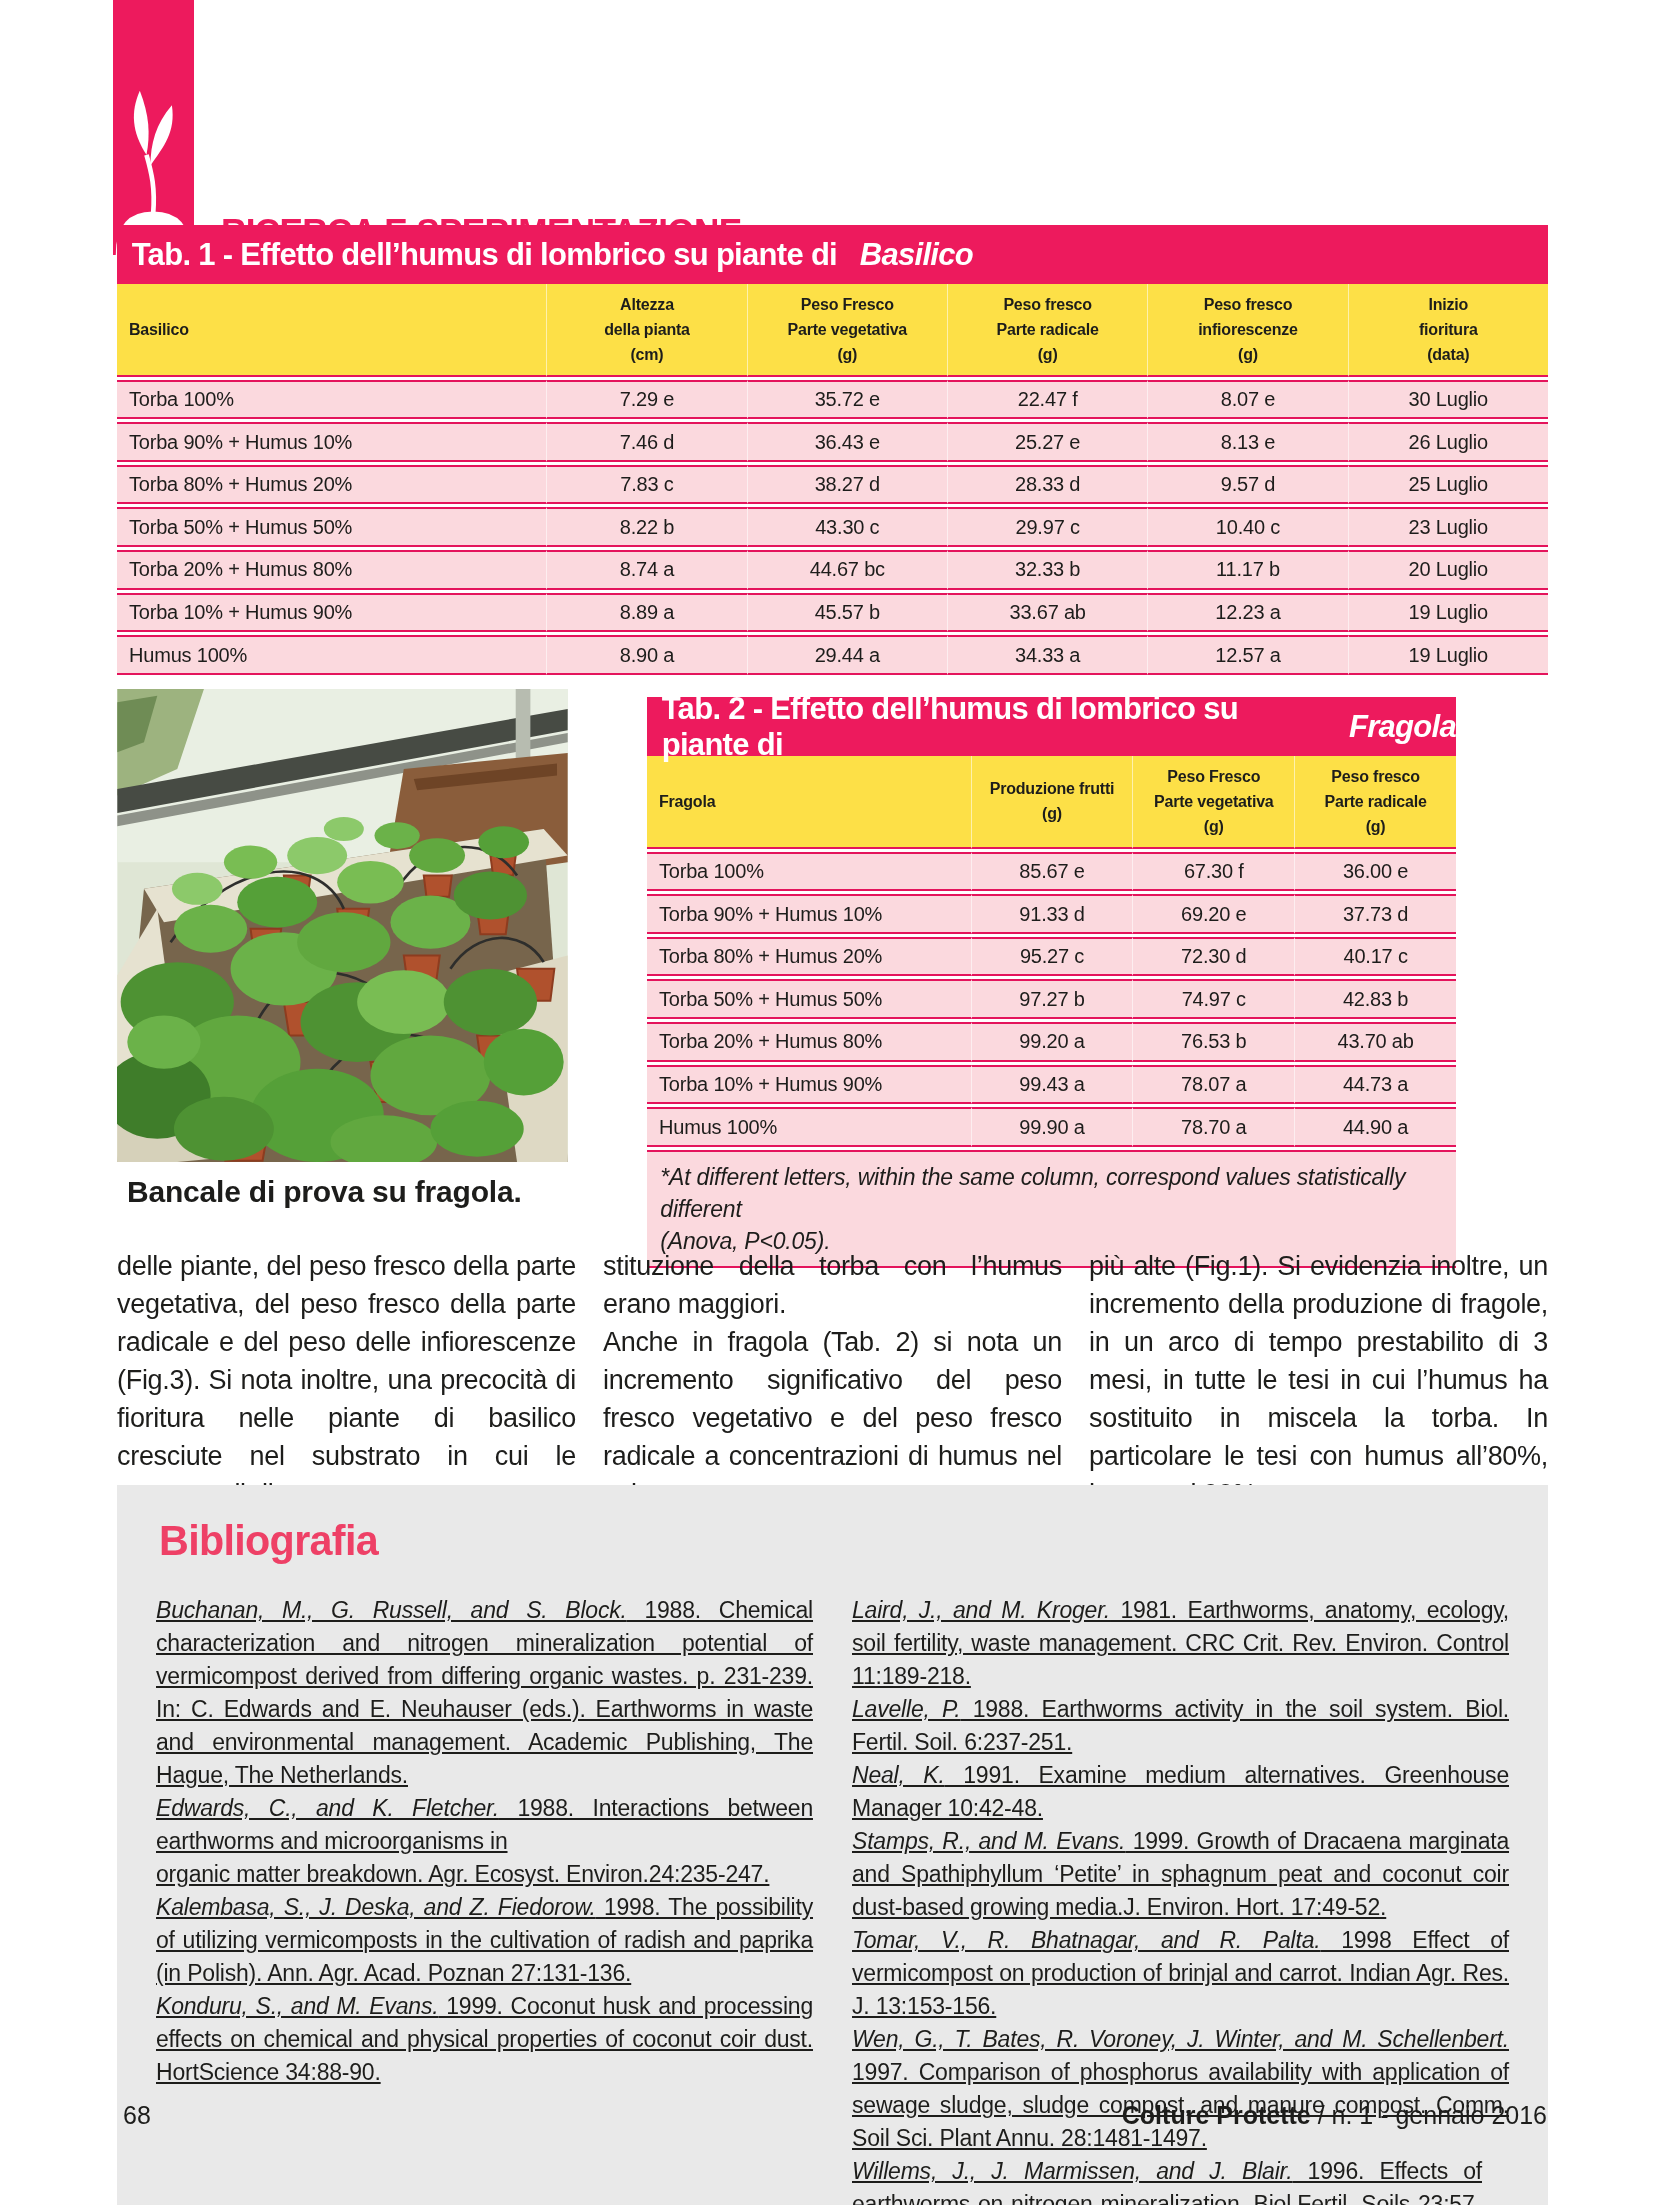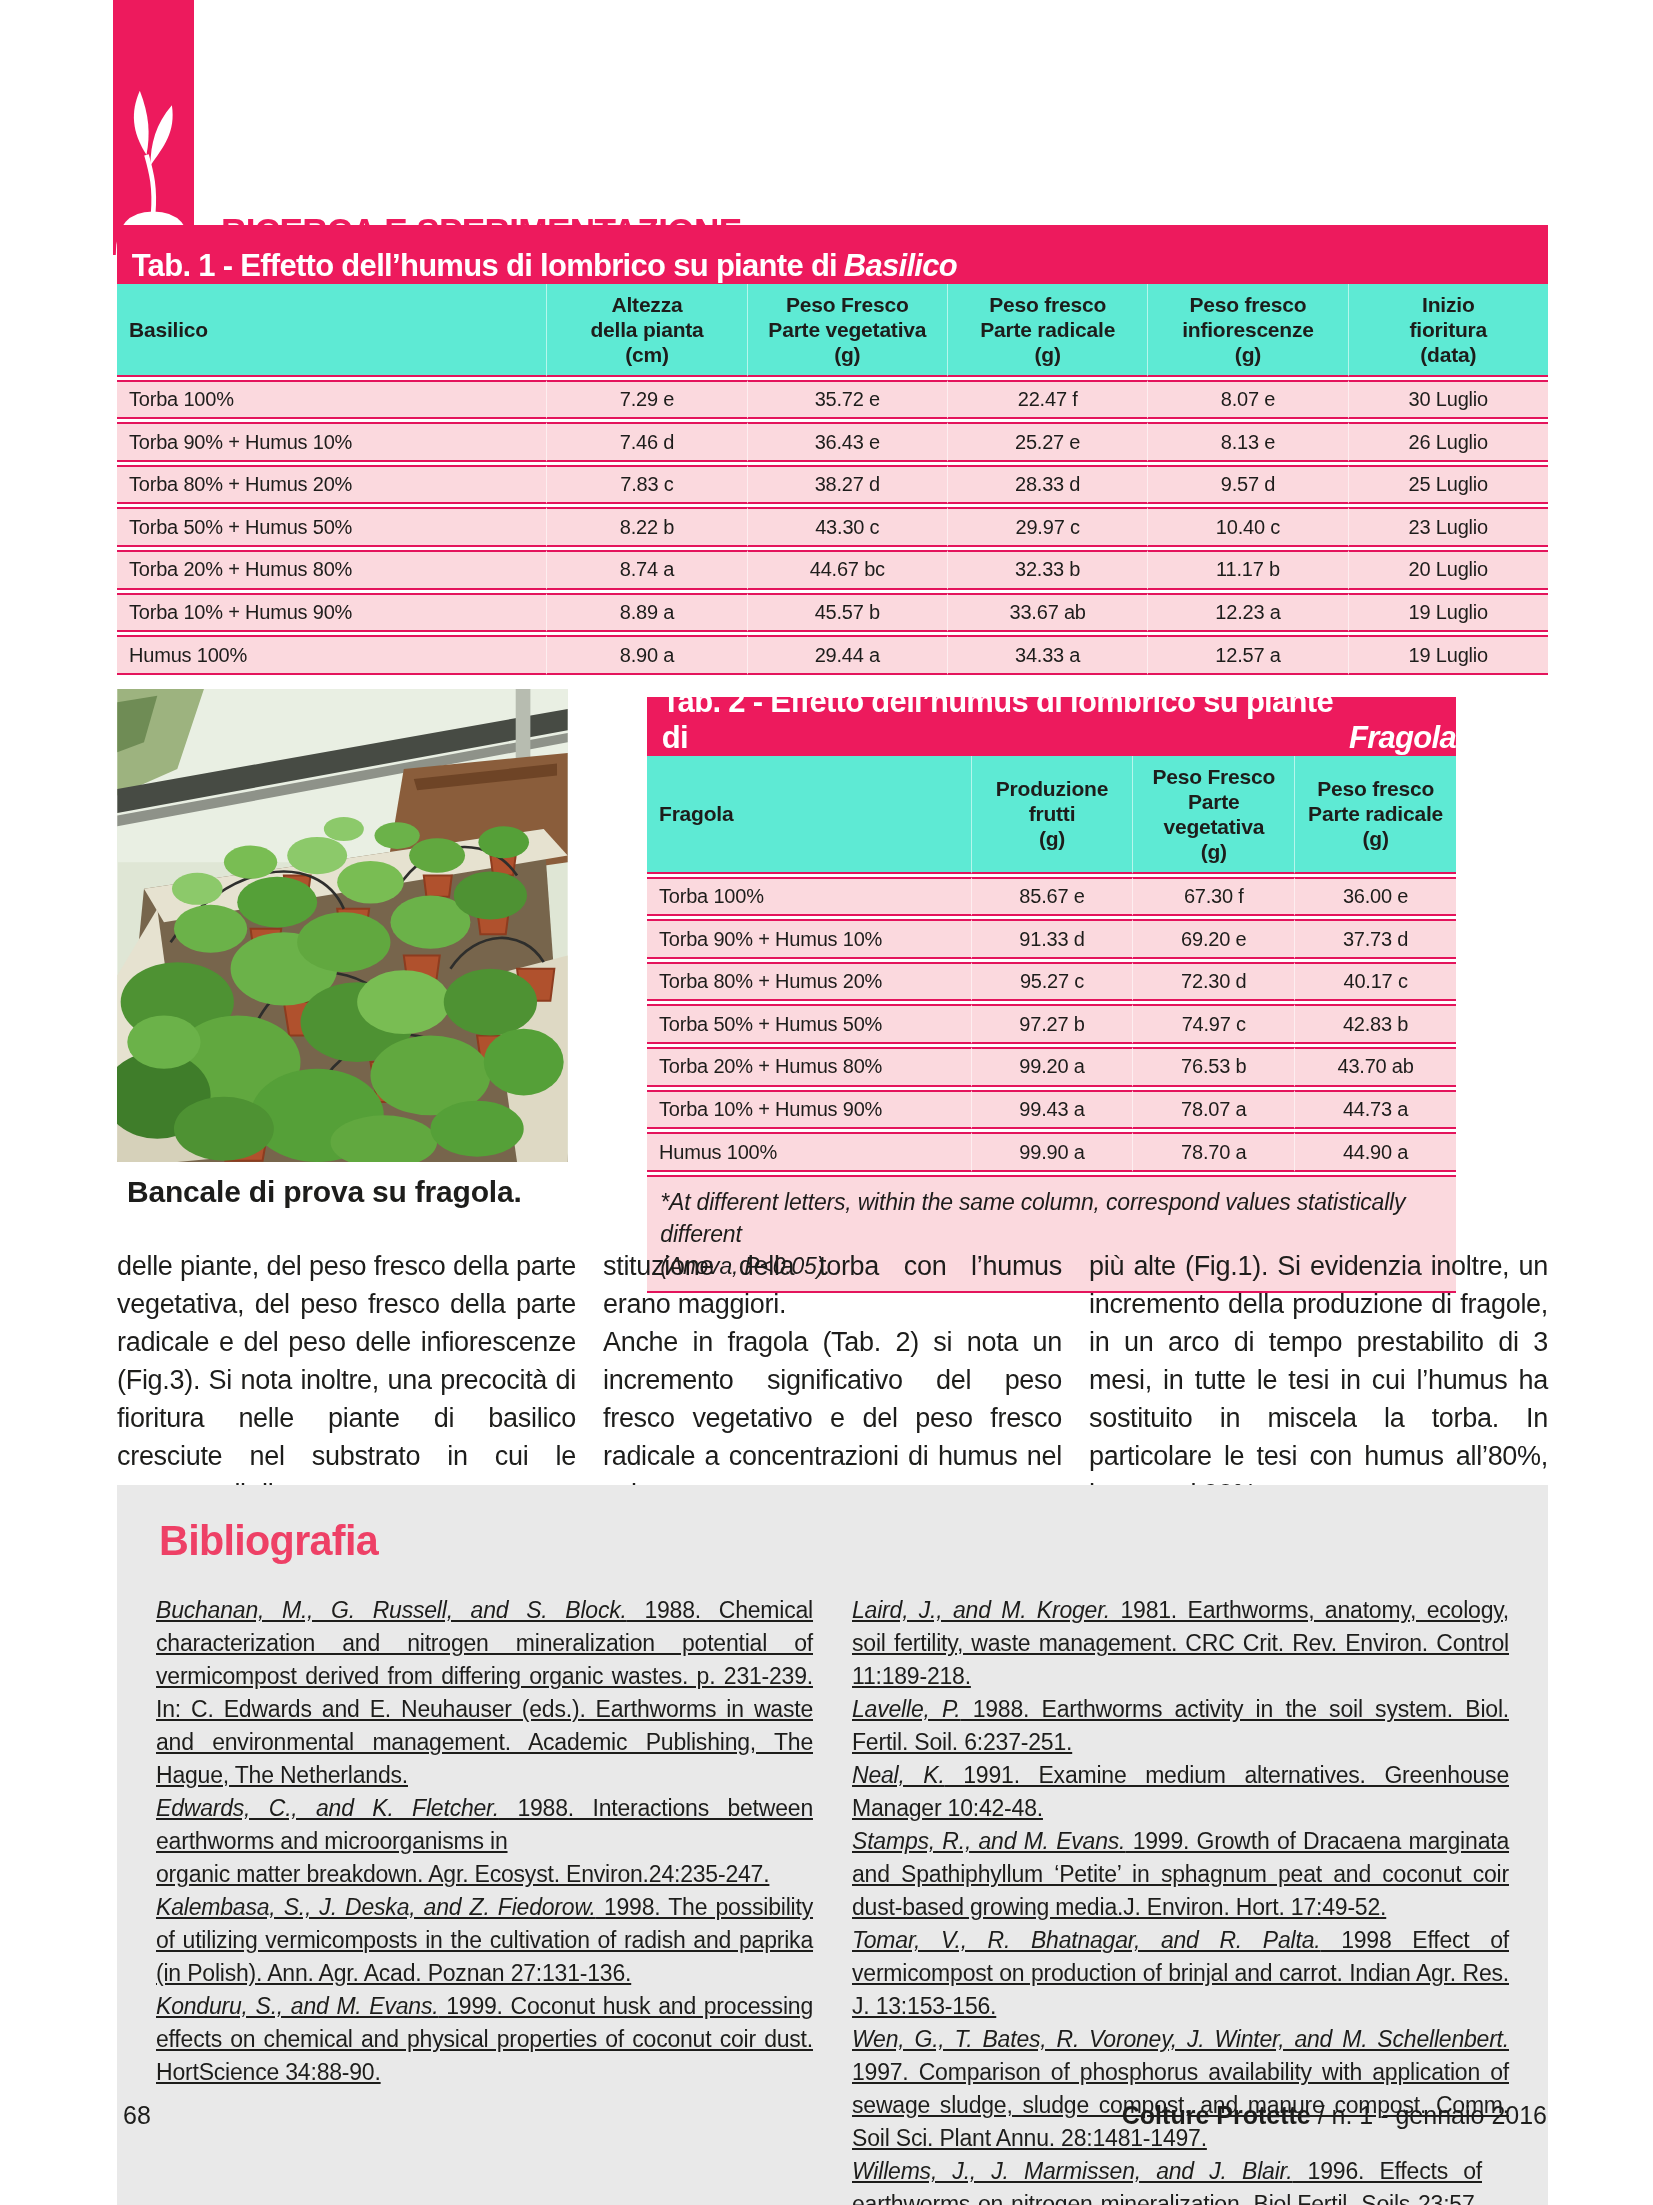--- a/index.html
+++ b/index.html
@@ -13,30 +13,30 @@
   .logo-block{left:113px;top:0;width:81px;height:255px;background:#ED1A5D;}
   .logo-block svg{position:absolute;left:0;bottom:0;}
   .masthead-title{
     left:221px;top:212px;font-size:37px;font-weight:bold;color:#ED1A5D;
     letter-spacing:-0.7px;transform:scaleX(.95);transform-origin:left top;white-space:nowrap;
   }
 
   
   .tbl-title{
     background:#ED1A5D;color:#fff;font-weight:bold;font-size:31px;
-    height:59px;display:flex;align-items:flex-end;padding-left:14.7px;
-    letter-spacing:-0.7px;box-sizing:border-box;
+    height:59px;display:flex;align-items:center;padding-left:14.7px;
+    letter-spacing:-0.7px;box-sizing:border-box;gap:16px;
   }
   .tbl-title .sp{font-style:italic;margin-left:6.7px;}
   table.datatable{
     border-collapse:separate;border-spacing:0 3.3px;width:100%;
     margin-top:-3.3px;table-layout:fixed;
   }
   table.datatable th{
-    background:#5eead4;font-weight:bold;font-size:21px;line-height:25px;
+    background:#fde047;font-weight:bold;font-size:16px;line-height:25px;
     padding:8px 5.3px;vertical-align:middle;white-space:pre-line;
     border-bottom:2.7px solid #E4145C;text-align:center;letter-spacing:-0.2px;
   }
   table.datatable th:first-child{text-align:left;padding-left:12px;}
   table.datatable th + th{border-left:1.3px solid rgba(255,255,255,.55);}
   table.datatable td{
     background:#FBD9DE;font-size:20px;height:33px;padding:1.3px 5.3px;
     border-top:2.7px solid #E4145C;border-bottom:2.7px solid #E4145C;
     text-align:center;vertical-align:middle;letter-spacing:-0.2px;
   }

